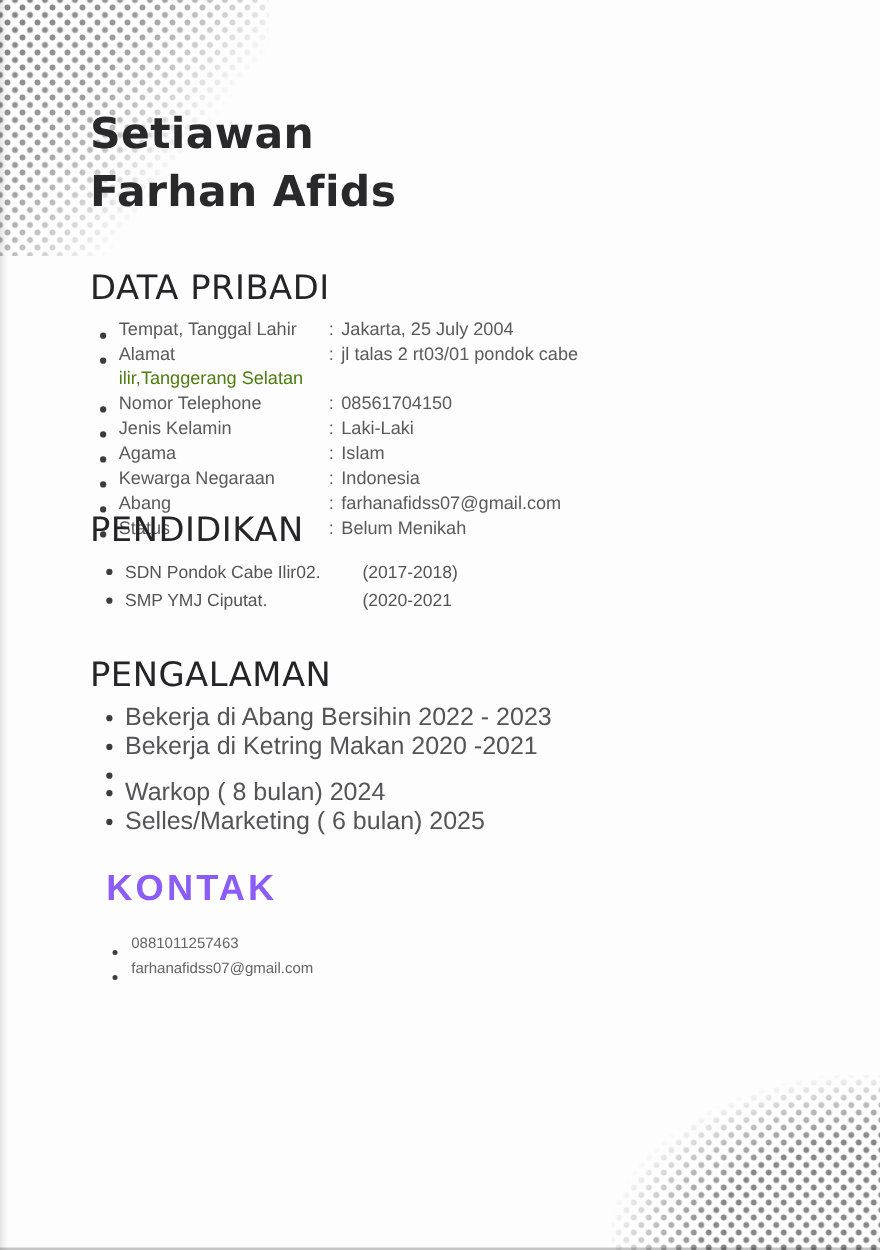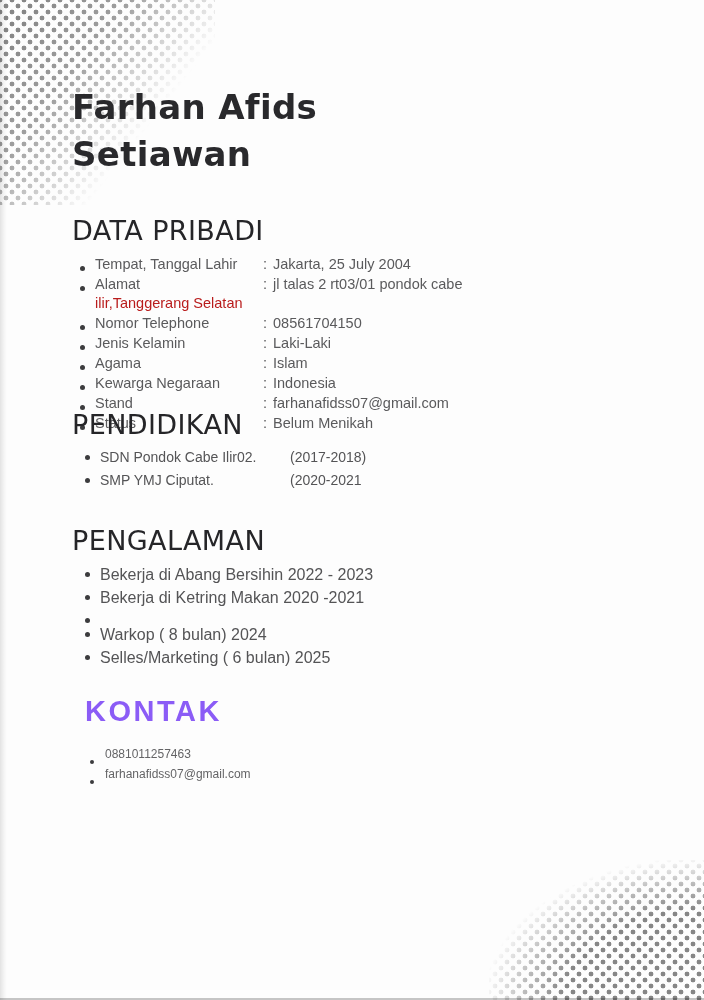--- a/index.html
+++ b/index.html
@@ -94,36 +94,36 @@
   
   .dp-list { margin-top: 6px; }
   .dp-row {
     display: flex; align-items: center;
     font-size: 14.5px; line-height: 20px; color: #5a5a5c;
   }
   .dp-row .bullet { margin: 8px 10px 0 8px; }
   .dp-label { flex: none; width: 168px; }
   .dp-colon { flex: none; margin-right: 6px; }
   .dp-value { flex: 1; }
-  .dp-cont  { margin-left: 23px; font-size: 14.5px; line-height: 19px; color: #b91c1c; }
+  .dp-cont  { margin-left: 23px; font-size: 14.5px; line-height: 19px; color: #4d7c0f; }
 
   
   .ed-list { margin-top: 4px; }
   .ed-row {
     display: flex; align-items: flex-start;
     font-size: 14px; line-height: 23px; color: #545456;
   }
   .ed-row .bullet { margin: 9px 10px 0 13px; }
   .ed-school { flex: none; width: 190px; }
 
   
   .ex-list { margin-top: 5px; }
   .ex-row {
     display: flex; align-items: flex-start;
-    font-size: 16px; line-height: 23px; color: #545456;
+    font-size: 20px; line-height: 23px; color: #545456;
   }
   .ex-row .bullet { margin: 9px 10px 0 13px; }
 
   
   .kt-list { margin-top: 16px; }
   .kt-row {
     display: flex; align-items: flex-end;
     font-size: 12px; line-height: 20px; color: #646466;
   }
   .kt-row .bullet { width: 4px; height: 4px; margin: 8px 11px 0 5px; }
@@ -132,22 +132,22 @@
 <body>
 
 <div class="page">
 
   <div class="dots dots-tl"></div>
   <div class="dots dots-br"></div>
   <div class="edge-left"></div>
   <div class="edge-bottom"></div>
 
   <h1 class="name">
+    <span>Setiawan</span>
     <span>Farhan Afids</span>
-    <span>Setiawan</span>
   </h1>
 
   <div class="sec sec-data">
     <h2 class="main-heading">DATA PRIBADI</h2>
     <ul class="dp-list">
       <li class="dp-row">
         <span class="bullet"></span>
         <span class="dp-label">Tempat, Tanggal Lahir</span>
         <span class="dp-colon">:</span>
         <span class="dp-value">Jakarta, 25 July 2004</span>
@@ -178,21 +178,21 @@
         <span class="dp-value">Islam</span>
       </li>
       <li class="dp-row">
         <span class="bullet"></span>
         <span class="dp-label">Kewarga Negaraan</span>
         <span class="dp-colon">:</span>
         <span class="dp-value">Indonesia</span>
       </li>
       <li class="dp-row">
         <span class="bullet"></span>
-        <span class="dp-label">Stand</span>
+        <span class="dp-label">Abang</span>
         <span class="dp-colon">:</span>
         <span class="dp-value">farhanafidss07@gmail.com</span>
       </li>
       <li class="dp-row">
         <span class="bullet"></span>
         <span class="dp-label">Status</span>
         <span class="dp-colon">:</span>
         <span class="dp-value">Belum Menikah</span>
       </li>
     </ul>

